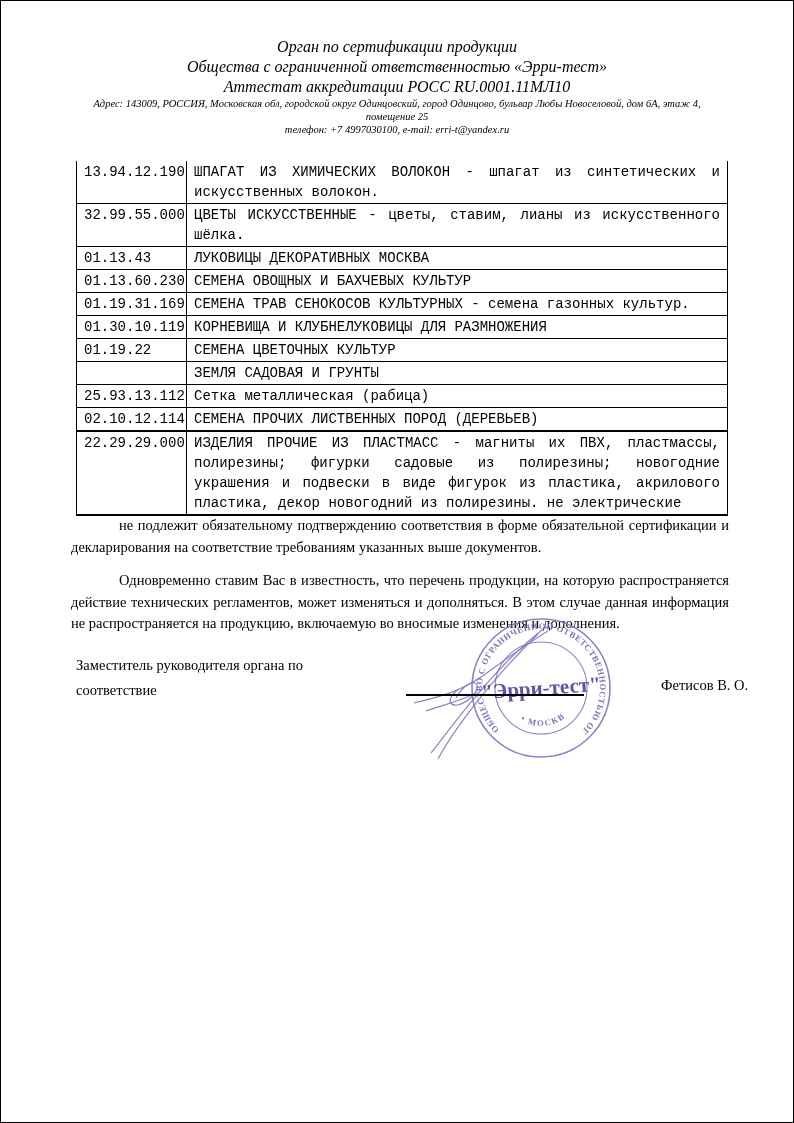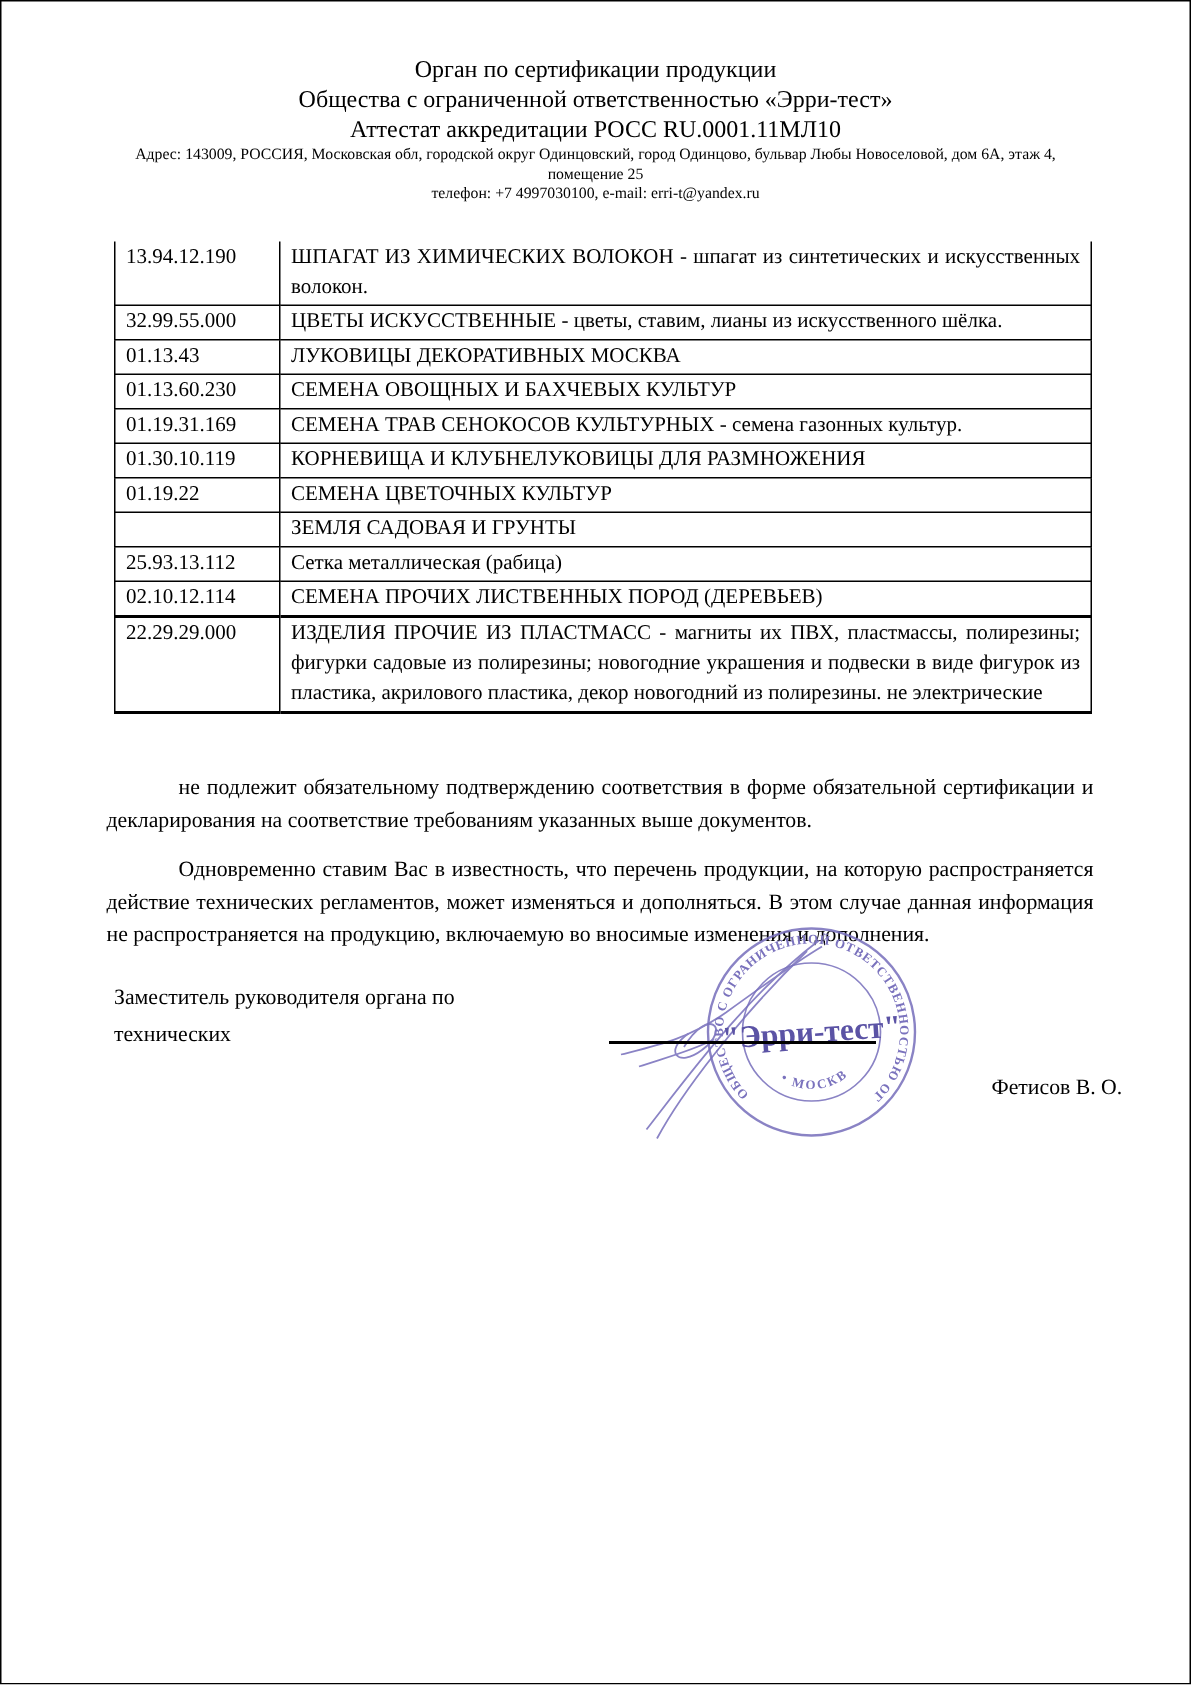--- a/index.html
+++ b/index.html
@@ -8,29 +8,30 @@
 
   .page {
     position: relative;
     width: 794px; height: 1123px;
     background: #fff;
     border: 1px solid #000;
     overflow: hidden;
   }
 
   
-  .doc-header { position: absolute; top: 36px; left: 0; right: 0; text-align: center; }
+  .doc-header { position: absolute; top: 36px; left: 0; right: 0; text-align: center; font-style: italic; }
   .doc-header .h-line { font-size: 16px; line-height: 20px; }
   .doc-header .h-small { font-size: 10.5px; line-height: 13px; }
 
   
   table.products {
     position: absolute; top: 160px; left: 75px;
     width: 652px; border-collapse: collapse; table-layout: fixed;
     font-size: 14px;
+    font-family: Liberation Mono, monospace;
   }
   table.products td {
     border: 1px solid #000;
     padding: 1px 7px;
     line-height: 20px;
     vertical-align: top;
   }
   table.products tr:first-child td { border-top: none; }
   table.products tr:last-child td { border-top-width: 2px; border-bottom-width: 2px; }
   td.code-cell { width: 110px; }
@@ -42,21 +43,21 @@
     font-size: 14.5px; line-height: 21.5px; text-align: justify;
   }
   .body-text p { text-indent: 48px; margin-top: 12px; }
 
   
   .sig-title {
     position: absolute; top: 652px; left: 75px; width: 300px;
     font-size: 14.5px; line-height: 25px;
   }
   .sig-name {
-    position: absolute; top: 716px; left: 660px;
+    position: absolute; top: 676px; left: 660px;
     font-size: 14.5px;
     text-align: center;
   }
   .sig-line {
     position: absolute; top: 693px; left: 405px;
     width: 178px; height: 2px; background: #000; z-index: 3;
   }
   .stamp-wrap {
     position: absolute; top: 600px; left: 395px;
     width: 230px; height: 165px; z-index: 2;
@@ -125,21 +126,21 @@
       </tbody>
   </table>
 
   <div class="body-text">
     <p>не подлежит обязательному подтверждению соответствия в форме обязательной сертификации и декларирования на соответствие требованиям указанных выше документов.</p>
     <p>Одновременно ставим Вас в известность, что перечень продукции, на которую распространяется действие технических регламентов, может изменяться и дополняться. В этом случае данная информация не распространяется на продукцию, включаемую во вносимые изменения и дополнения.</p>
   </div>
 
   <div class="sig-title">
     <div>Заместитель руководителя органа по</div>
-    <div>технических</div>
+    <div>соответствие</div>
   </div>
 
   <div class="sig-name">Фетисов В. О.</div>
 
   <div class="sig-line"></div>
 
   <div class="stamp-wrap">
     <svg width="230" height="165" viewBox="0 0 230 165">
       <defs>
         <path id="rimPath" d="M 103.3 128.7 A 59 59 0 1 1 186.7 128.7" fill="none"></path>

